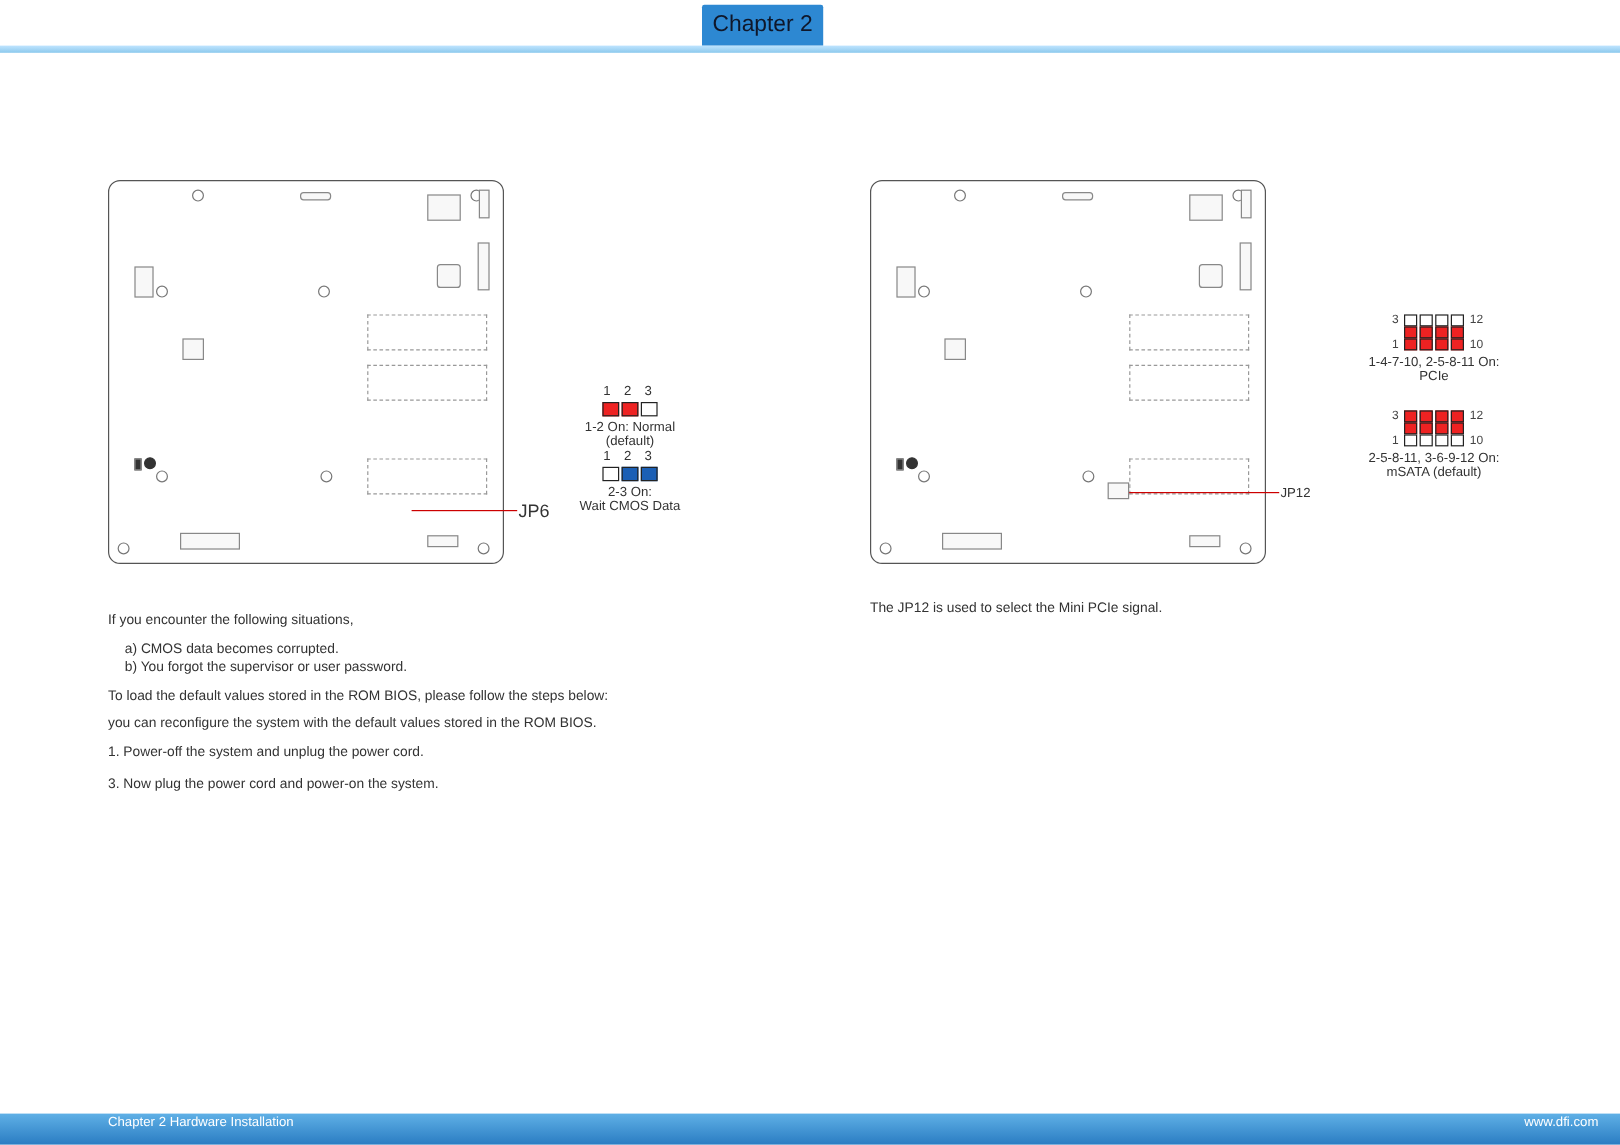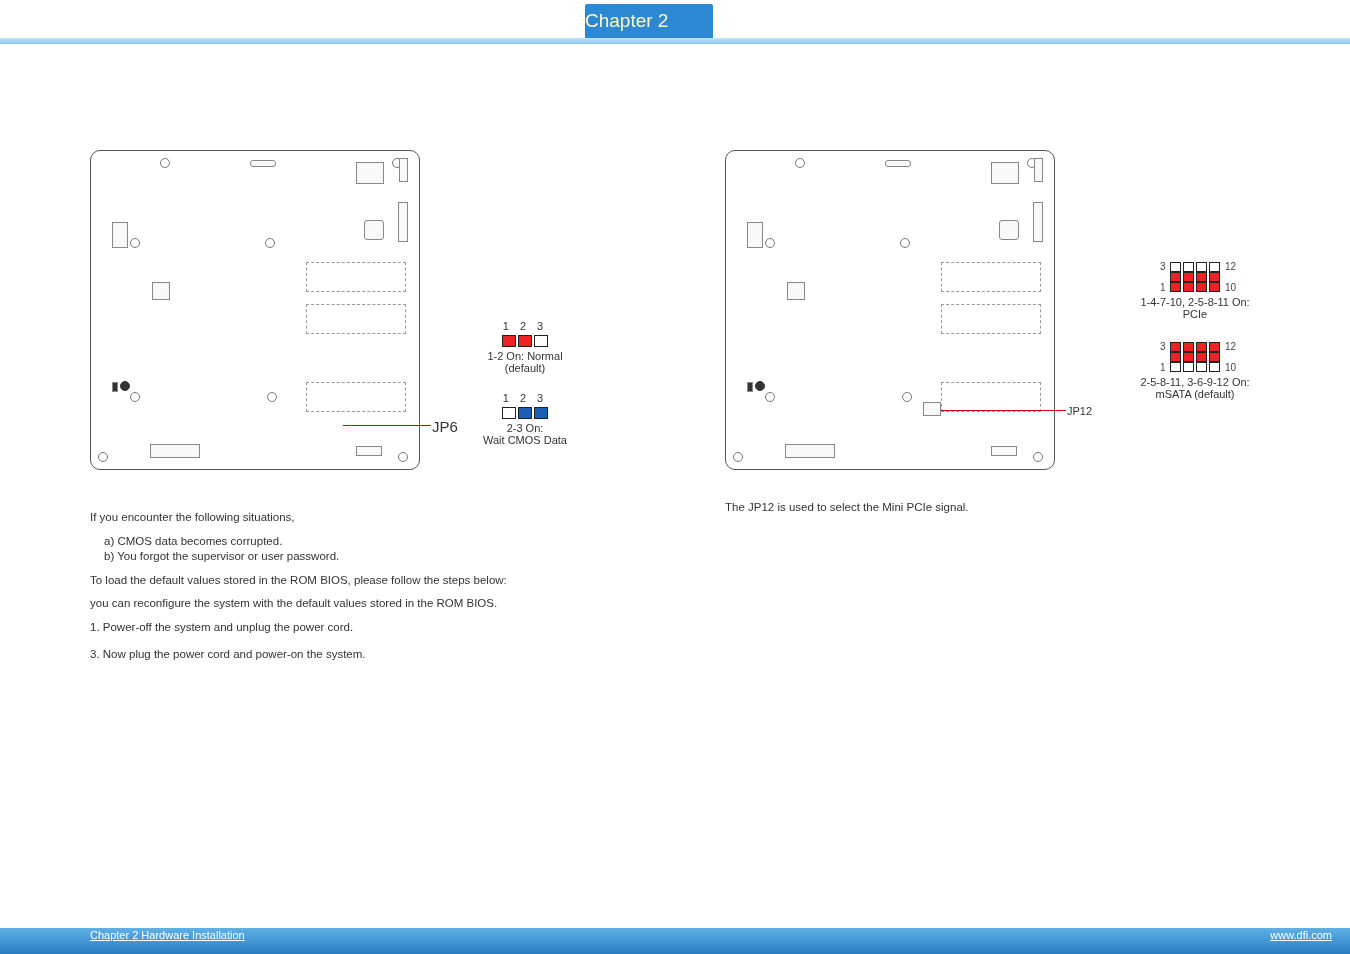--- a/index.html
+++ b/index.html
@@ -1,50 +1,50 @@
 <!DOCTYPE html>
 <html><head>
 <meta charset="utf-8">
 <style>
   * { margin: 0; padding: 0; box-sizing: border-box; }
   html, body { width: 1350px; height: 954px; font-family: Arial, Helvetica, sans-serif; background: #fff; color: #333; overflow: hidden; }
   .page { position: relative; width: 1350px; height: 954px; }
   .tab-wrap { position: absolute; top: 0; left: 0; right: 0; height: 50px; }
   .tab-line { position: absolute; left: 0; right: 0; top: 38px; height: 6px; background: linear-gradient(#bfe4ff, #8cc9ed); }
-  .tab { position: absolute; top: 4px; left: 585px; width: 128px; height: 34px; background: #2d88d2; color: #fef9c3; text-align: left; line-height: 34px; font-size: 19px; border-radius: 2px 2px 0 0; }
+  .tab { position: absolute; top: 4px; left: 585px; width: 101px; height: 34px; background: #2d88d2; color: #0f172a; text-align: center; line-height: 34px; font-size: 19px; border-radius: 2px 2px 0 0; }
   .columns { position: absolute; top: 130px; left: 0; right: 0; height: 760px; display: flex; }
   .col { width: 50%; padding: 0 40px 0 90px; position: relative; }
   .col.right { padding: 0 70px 0 50px; }
   .board { position: relative; width: 330px; height: 320px; margin: 20px 0 30px 0; }
   .board-outline { position: absolute; inset: 0; border: 1px solid #555; border-radius: 10px; }
   .hole { position: absolute; width: 10px; height: 10px; border: 1px solid #777; border-radius: 50%; background: #fff; }
   .chip { position: absolute; border: 1px solid #888; background: #f8f8f8; }
   .slot { position: absolute; border: 1px dashed #999; }
   .callout-line { position: absolute; height: 0; border-top: 1.2px solid #c00; }
   .jp6-label { position: absolute; top: 268px; left: 342px; font-size: 15px; color: #333; }
   .jumper3 { display: flex; gap: 2px; margin-bottom: 3px; }
   .jumper3 .pin { width: 14px; height: 12px; border: 1px solid #222; }
   .pin.r { background: #e22; }
   .pin.b { background: #1b5fb5; }
   .pin.w { background: #fff; }
   .jp6-diag { position: absolute; left: 430px; top: 190px; width: 190px; text-align: center; font-size: 11px; color: #333; }
   .jp6-diag .captop { margin-bottom: 3px; letter-spacing: 4px; }
-  .jp6-diag .cap { margin-top: 2px; margin-bottom: 18px; }
+  .jp6-diag .cap { margin-top: 2px; }
   .body-text { font-size: 11.5px; color: #333; line-height: 1.35; }
   .body-text p { margin: 8px 0; }
   .body-text .list { margin: 6px 14px; }
   .body-text .numlist > div { margin-bottom: 12px; padding-left: 22px; text-indent: -22px; }
   .body-text .ablist > div { padding-left: 22px; text-indent: -22px; margin-bottom: 0px; }
   .jp12-label { position: absolute; top: 255px; left: 342px; font-size: 11px; color: #333; }
   .jp12-diag { position: absolute; left: 420px; top: 130px; width: 200px; font-size: 11px; text-align: center; }
   .jp12-block { position: relative; display: inline-block; margin: 2px 0 4px 0; }
   .jp12-row { display: flex; gap: 2px; }
   .jp12-row .pin { width: 11px; height: 10px; border: 1px solid #222; }
   .pinnum { position: absolute; font-size: 10px; color: #444; }
-  .footer { position: absolute; left: 0; right: 0; bottom: 0; height: 26px; background: linear-gradient(#5fb0e6, #2a7cc2); color: #fff; font-size: 11px; display: flex; align-items: center; justify-content: space-between; padding: 0 18px 12px 90px; text-decoration: underline; }
+  .footer { position: absolute; left: 0; right: 0; bottom: 0; height: 26px; background: linear-gradient(#5fb0e6, #2a7cc2); color: #fff; font-size: 11px; display: flex; align-items: center; justify-content: space-between; padding: 0 18px 12px 90px; }
 </style>
 </head>
 <body>
 
 <div class="page">
 
   <div class="tab-wrap">
     <div class="tab-line"></div>
     <div class="tab">Chapter 2</div>
   </div>

